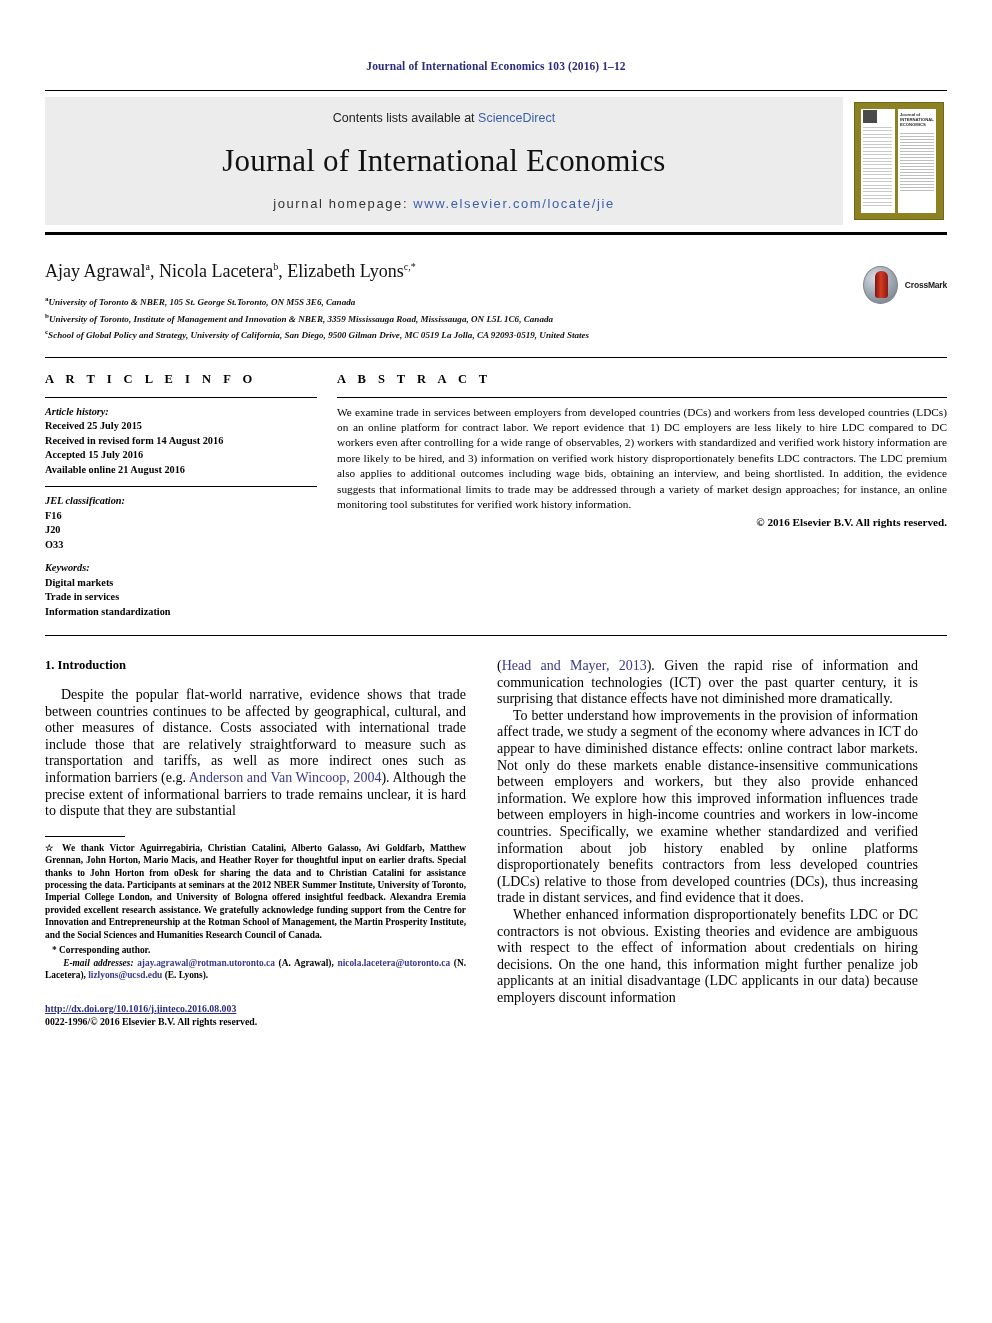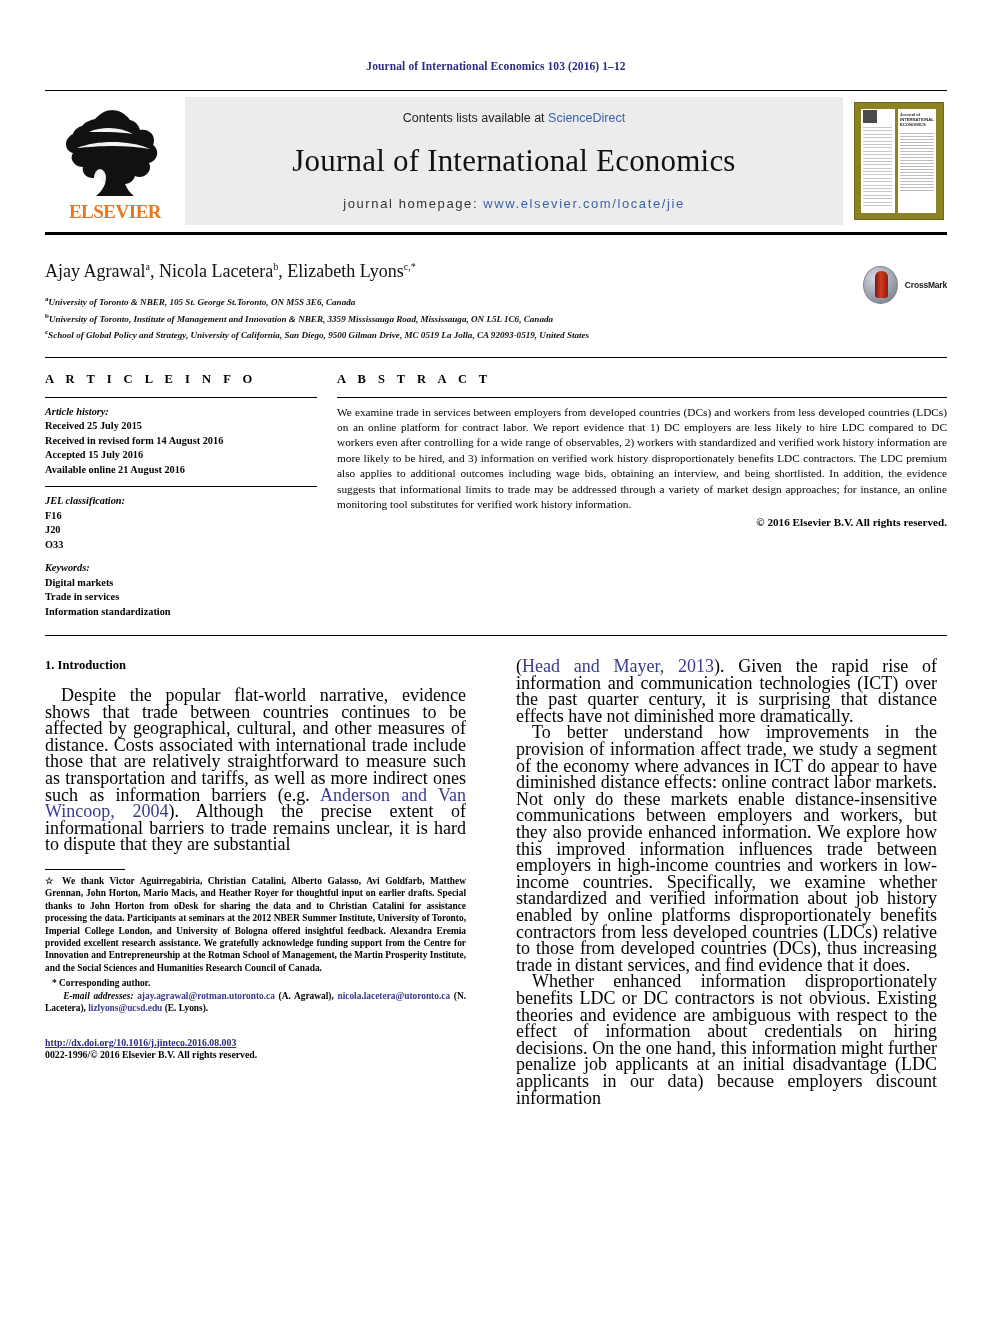--- a/index.html
+++ b/index.html
@@ -207,32 +207,32 @@
   }
   .rule-body{
     margin:16px 45px 0 45px;
     border-top:1.8px solid #000;
   }
 
   
   .body{
     margin:22px 45px 0 45px;
     display:flex;
-    gap:50px;
+    gap:31px;
   }
   .bcol{width:421px;flex:0 0 421px;}
   h2.h2{
     font-family:"Liberation Serif", serif;
     font-size:12.6px;
     font-weight:bold;
     margin:0 0 14px 0;
   }
   p.bp{
     font-family:"Liberation Serif", serif;
-    font-size:18px;
+    font-size:14px;
     line-height:16.6px;
     text-align:justify;
     margin:0;
     text-indent:16px;
   }
   p.bp.noind{text-indent:0;}
   .lnk{color:#3a3a8c;}
 
   
   .fnrule{border-top:1.2px solid #000;width:80px;margin:16px 0 5px 0;}
@@ -257,34 +257,20 @@
 </head>
 <body>
 
 <div class="page">
 
   <div class="runhead">Journal of International Economics 103 (2016) 1–12</div>
   <div class="rule-top"></div>
 
   <div class="masthead">
 
-    <div class="elsevier-logo">
-      <svg class="elsevier-tree" viewBox="0 0 104 94">
-        <g fill="#111">
-          <path d="M50 2c-9 0-14 5-18 9-5 1-10 3-13 7-4 1-8 4-9 8-4 2-7 6-7 10 0 5 3 8 7 9-2 3-2 7 1 10 2 3 6 4 9 4-1 4 1 8 5 10 4 2 8 1 11-1 1 4 5 7 9 7 3 0 6-1 8-4 2 3 5 5 9 5 5 0 9-4 10-8 4 2 9 1 12-2 3-3 4-7 2-11 4-1 7-4 8-8 1-4-1-8-4-10 2-4 1-9-2-12-3-3-7-4-11-3-1-5-5-9-10-10-4-6-11-10-18-10z"></path>
-          <path d="M46 52c0 8-1 17-4 24-2 5-5 9-9 12h38c-4-3-7-7-9-12-3-7-4-16-4-24z"></path>
-        </g>
-        <g fill="#fff" opacity="0.95">
-          <path d="M26 24c6-3 13-4 20-4 9 0 17 2 24 6-7-1-15-2-24-2-7 0-14 0-20 0z"></path>
-          <path d="M14 40c10-4 22-6 36-6 13 0 26 2 37 7-11-2-24-3-37-3-13 0-26 1-36 2z"></path>
-          <ellipse cx="37" cy="70" rx="6" ry="9"></ellipse>
-        </g>
-      </svg>
-      <div class="elsevier-word">ELSEVIER</div>
-    </div>
 
     <div class="masthead-center">
       <div class="contents-line">
         <span>Contents lists available at</span>
         <span class="sd">ScienceDirect</span>
       </div>
       <div class="journal-title">Journal of International Economics</div>
       <div class="homepage-line">
         <span>journal homepage:</span>
         <span class="url">www.elsevier.com/locate/jie</span>

